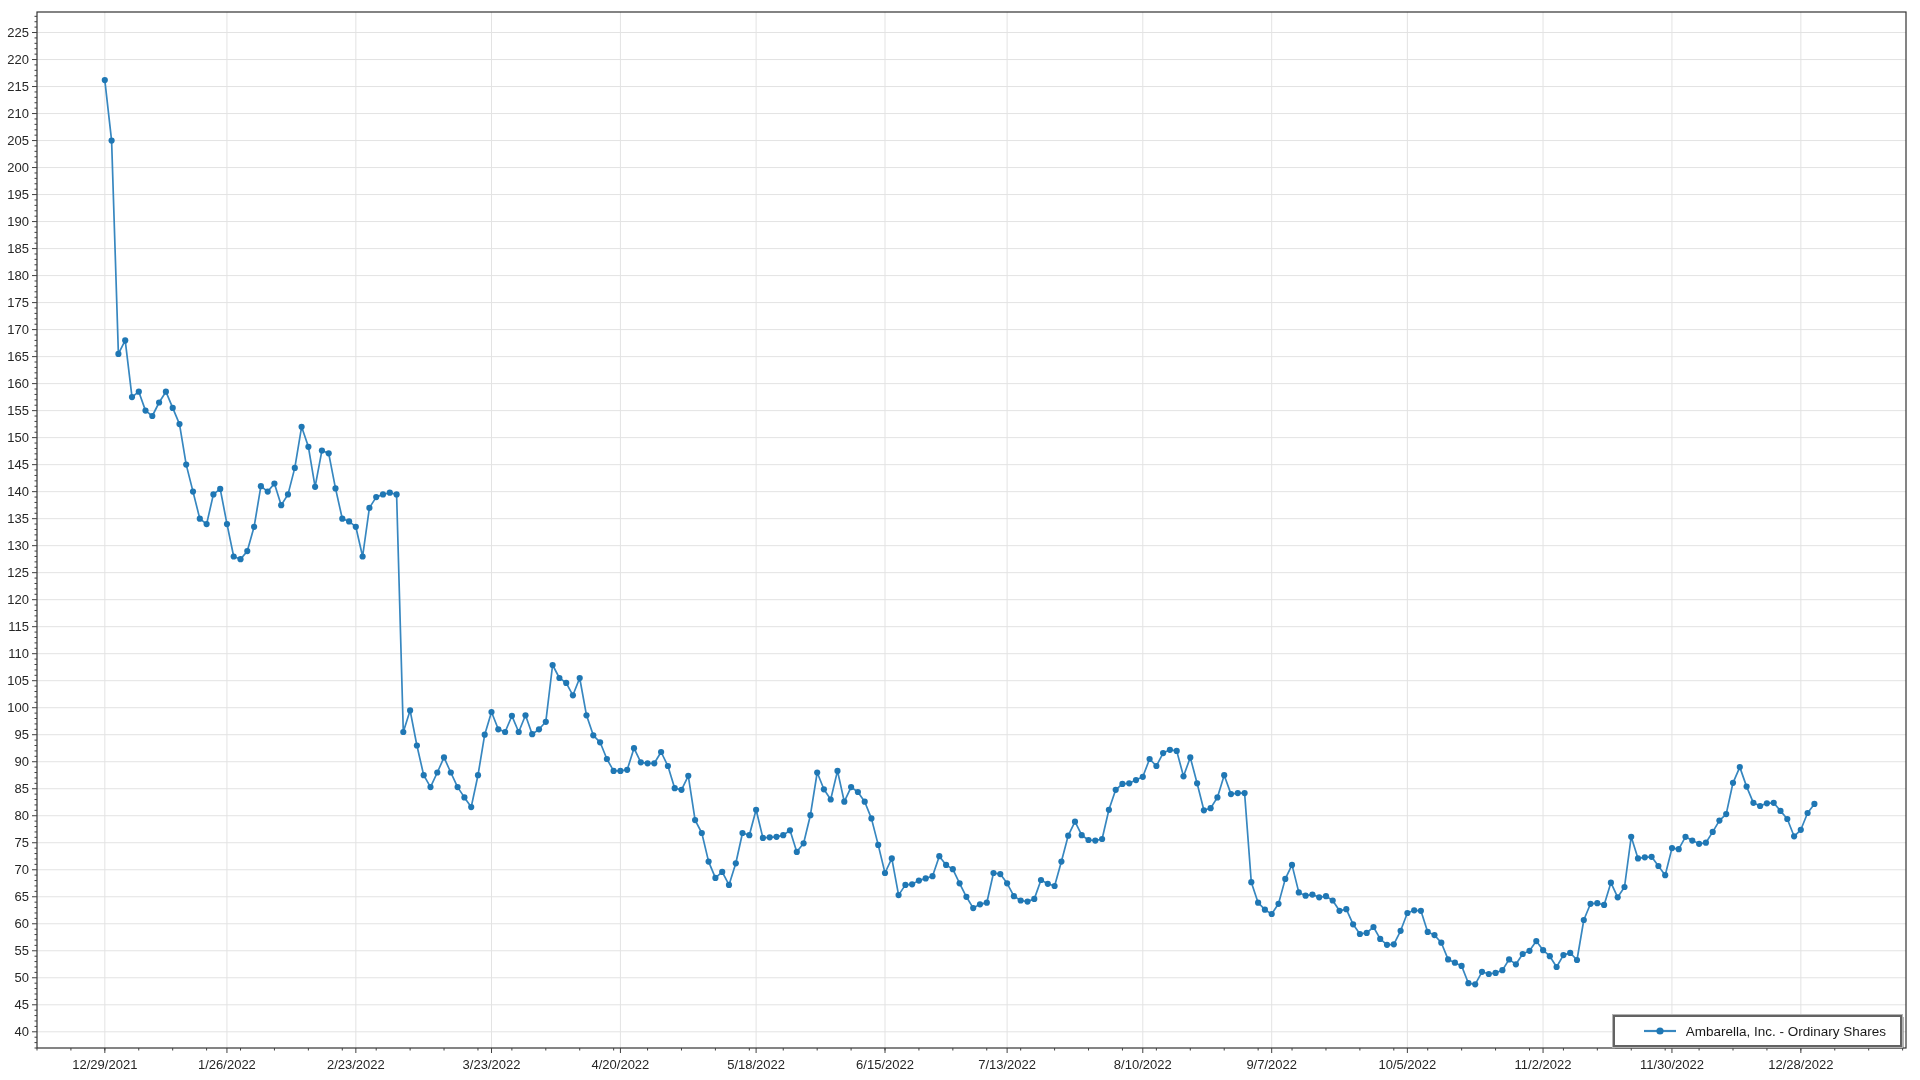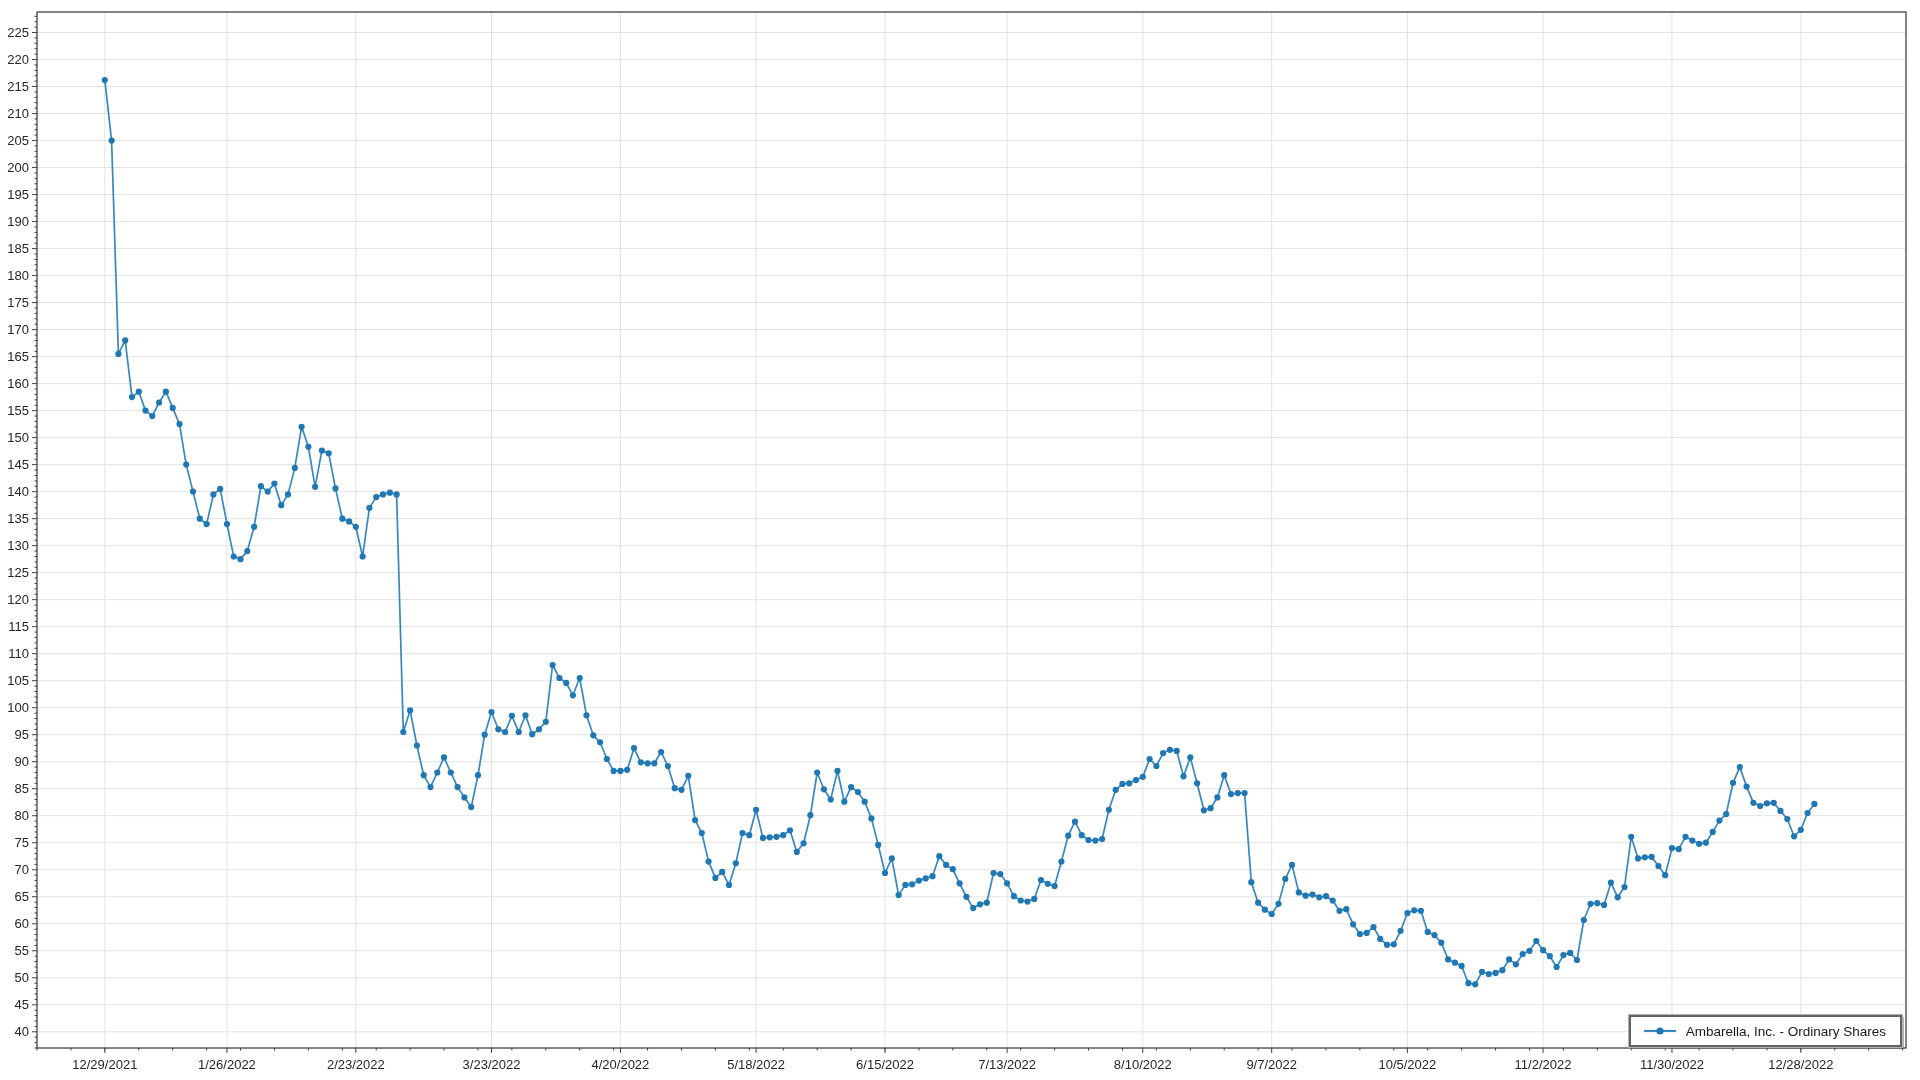--- a/index.html
+++ b/index.html
@@ -7,21 +7,21 @@
   #stage{position:relative;width:1920px;height:1080px;background:#ffffff;overflow:hidden;}
   #chart{position:absolute;left:0;top:0;}
   .legend-box{
     position:absolute;
     right:18px;
     bottom:33px;
     height:28px;
     display:flex;
     align-items:center;
     gap:9px;
-    padding:0 14px 0 12px;
+    padding:0 14px 0 28px;
     background:#ffffff;
     border:2px solid #636363;
     outline:1px solid #b3b3b3;
     box-shadow:2px 2px 0 rgba(90,90,90,0.45);
   }
   .legend-label{
     font-size:13.5px;
     color:#1a1a1a;
     white-space:nowrap;
   }

